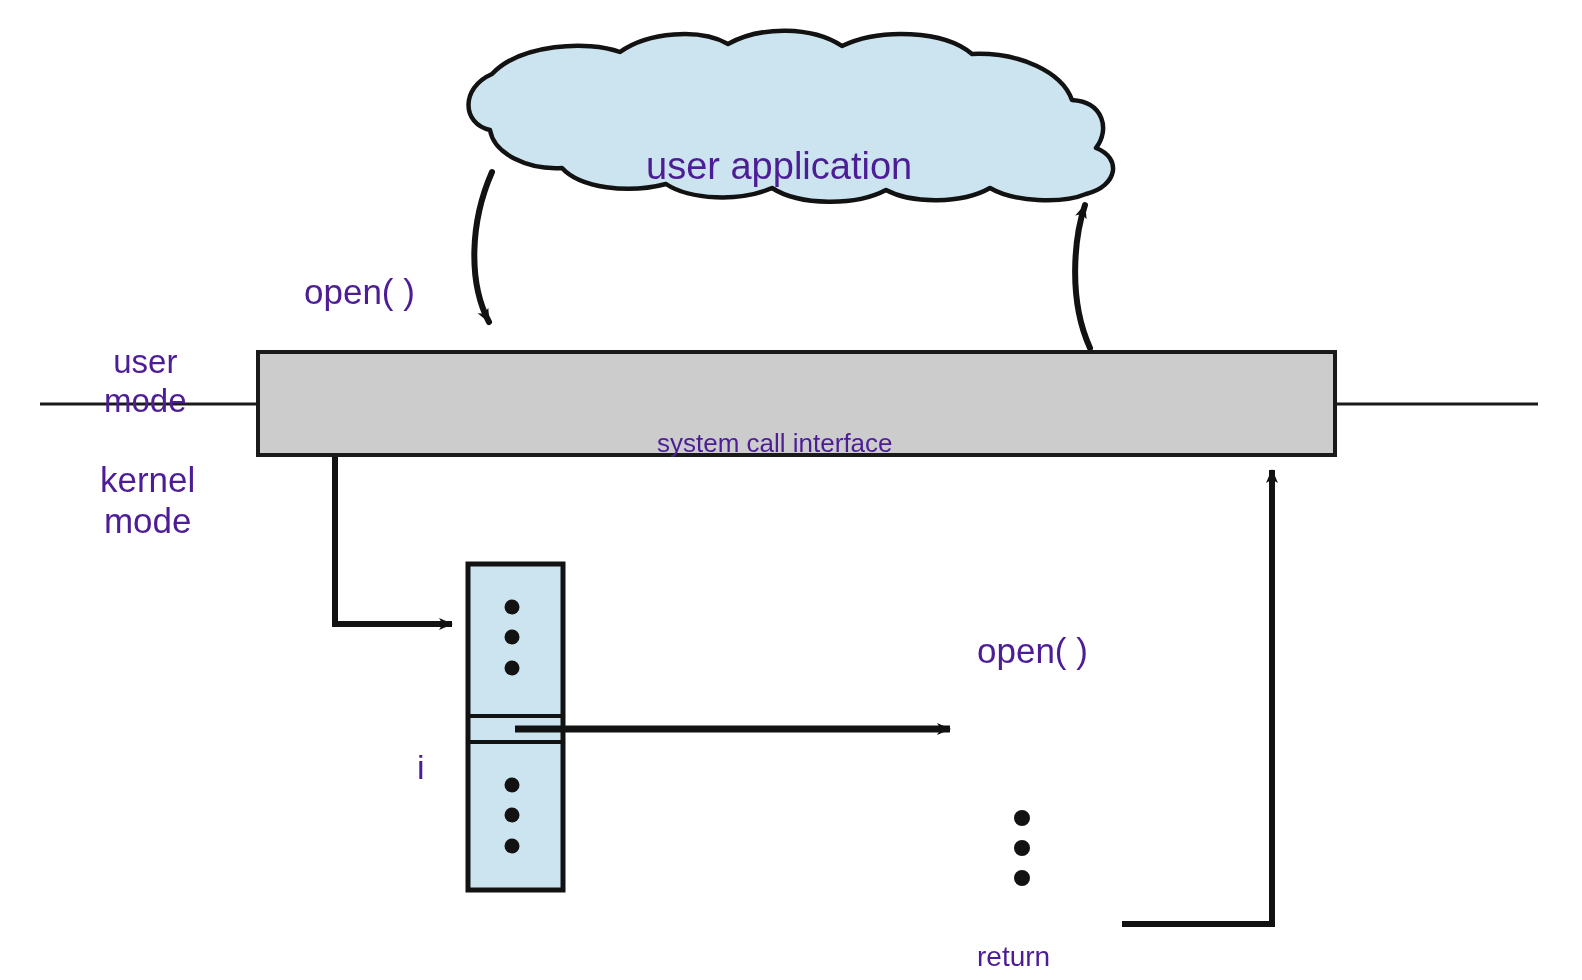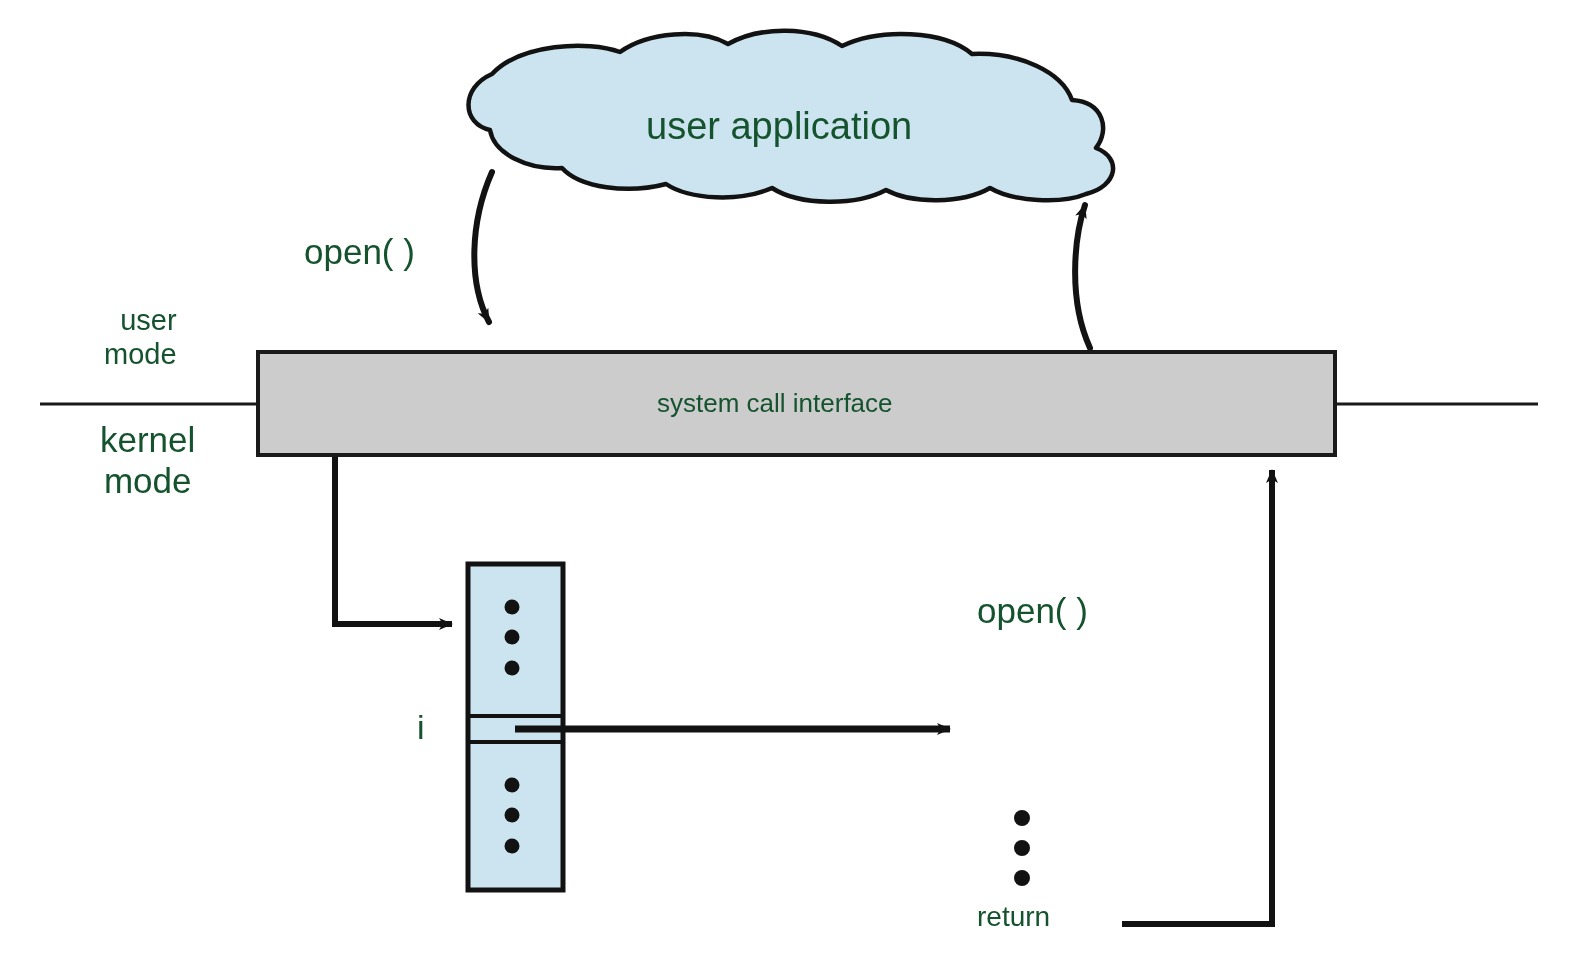--- a/index.html
+++ b/index.html
@@ -20,39 +20,40 @@
   }
   #canvas {
     position: absolute;
     top: 0;
     left: 0;
     width: 1582px;
     height: 980px;
   }
   .lbl {
     position: absolute;
-    color: #14532d;
+    color: #4c1d95;
     white-space: pre;
     line-height: 1.18;
+    margin-top: 40px;
   }
   .lbl-cloud {
     font-size: 38px;
     left: 646px;
     top: 104px;
   }
   .lbl-openA {
     font-size: 35px;
     left: 304px;
     top: 231px;
   }
   .lbl-usermode {
-    font-size: 29px;
+    font-size: 33px;
     left: 104px;
     top: 303px;
-    text-align: right;
+    text-align: center;
   }
   .lbl-kernelmode {
     font-size: 35px;
     left: 100px;
     top: 419px;
     text-align: center;
   }
   .lbl-bar {
     font-size: 26px;
     left: 657px;

